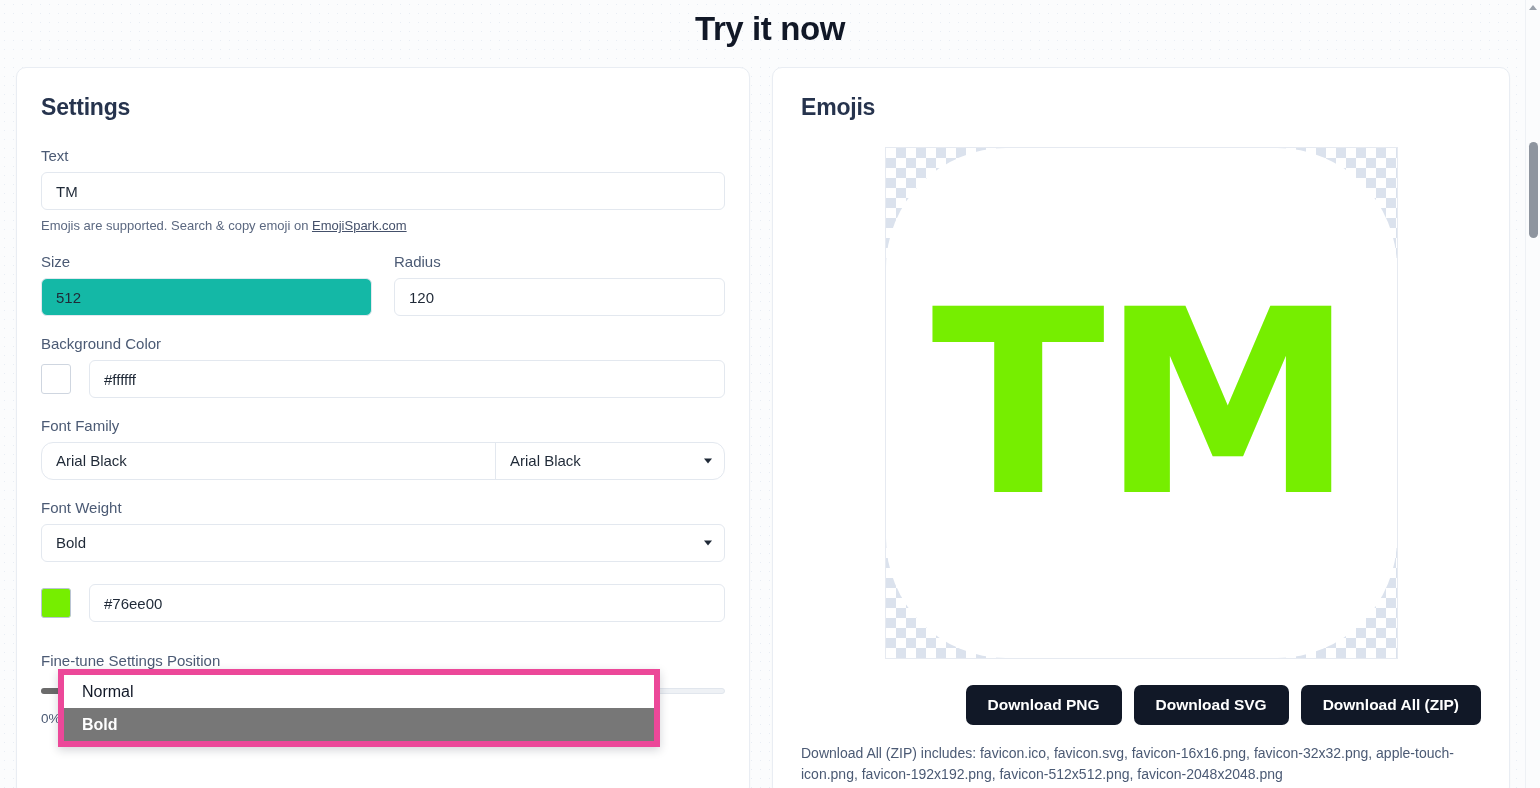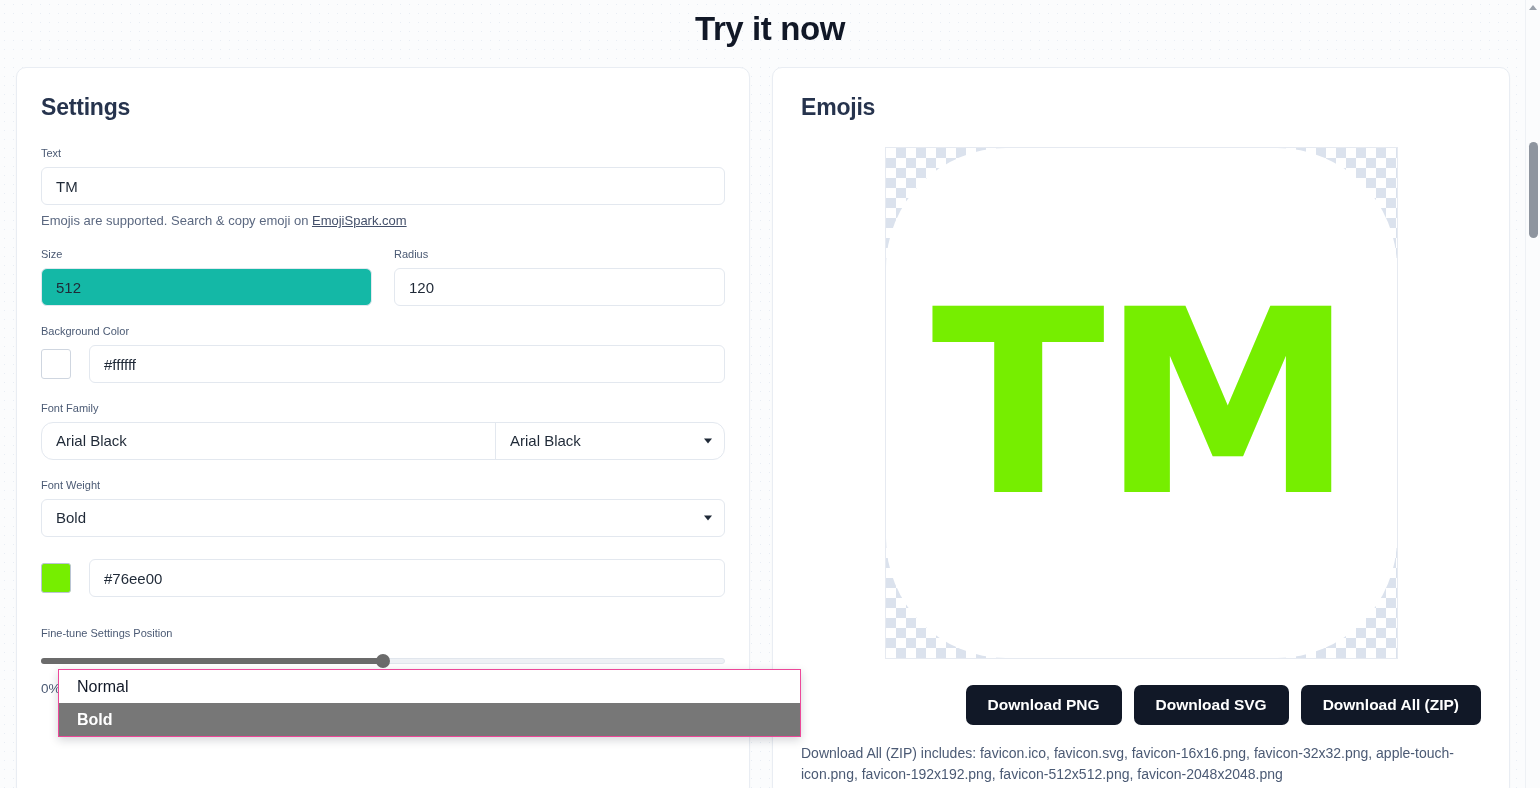--- a/index.html
+++ b/index.html
@@ -48,21 +48,21 @@
   .card-heading {
     font-size: 23px;
     font-weight: bold;
     color: #26334d;
     letter-spacing: -0.2px;
     margin-bottom: 26px;
   }
 
   
   .field-label {
-    font-size: 11px;
+    font-size: 15px;
     color: #4b5a74;
     margin-bottom: 8px;
     display: block;
   }
   .input {
     width: 100%;
     height: 38px;
     border: 1px solid #e3e8ef;
     border-radius: 6px;
     background: #fff;
@@ -147,23 +147,23 @@
     line-height: 36px;
     font-size: 15px;
     color: #1f2937;
   }
 
   
   .dropdown {
     position: absolute;
     left: 41px;
     top: 601px;
-    width: 743px;
+    width: 602px;
     background: #14532d;
-    border: 1px solid #ec4899;
+    border: 6px solid #ec4899;
     box-shadow: 0 3px 9px rgba(16,24,40,0.18);
     z-index: 40;
   }
   .dd-option {
     height: 33px;
     line-height: 33px;
     padding: 0 18px;
     font-size: 16px;
     color: #111827;
     background: #fff;

